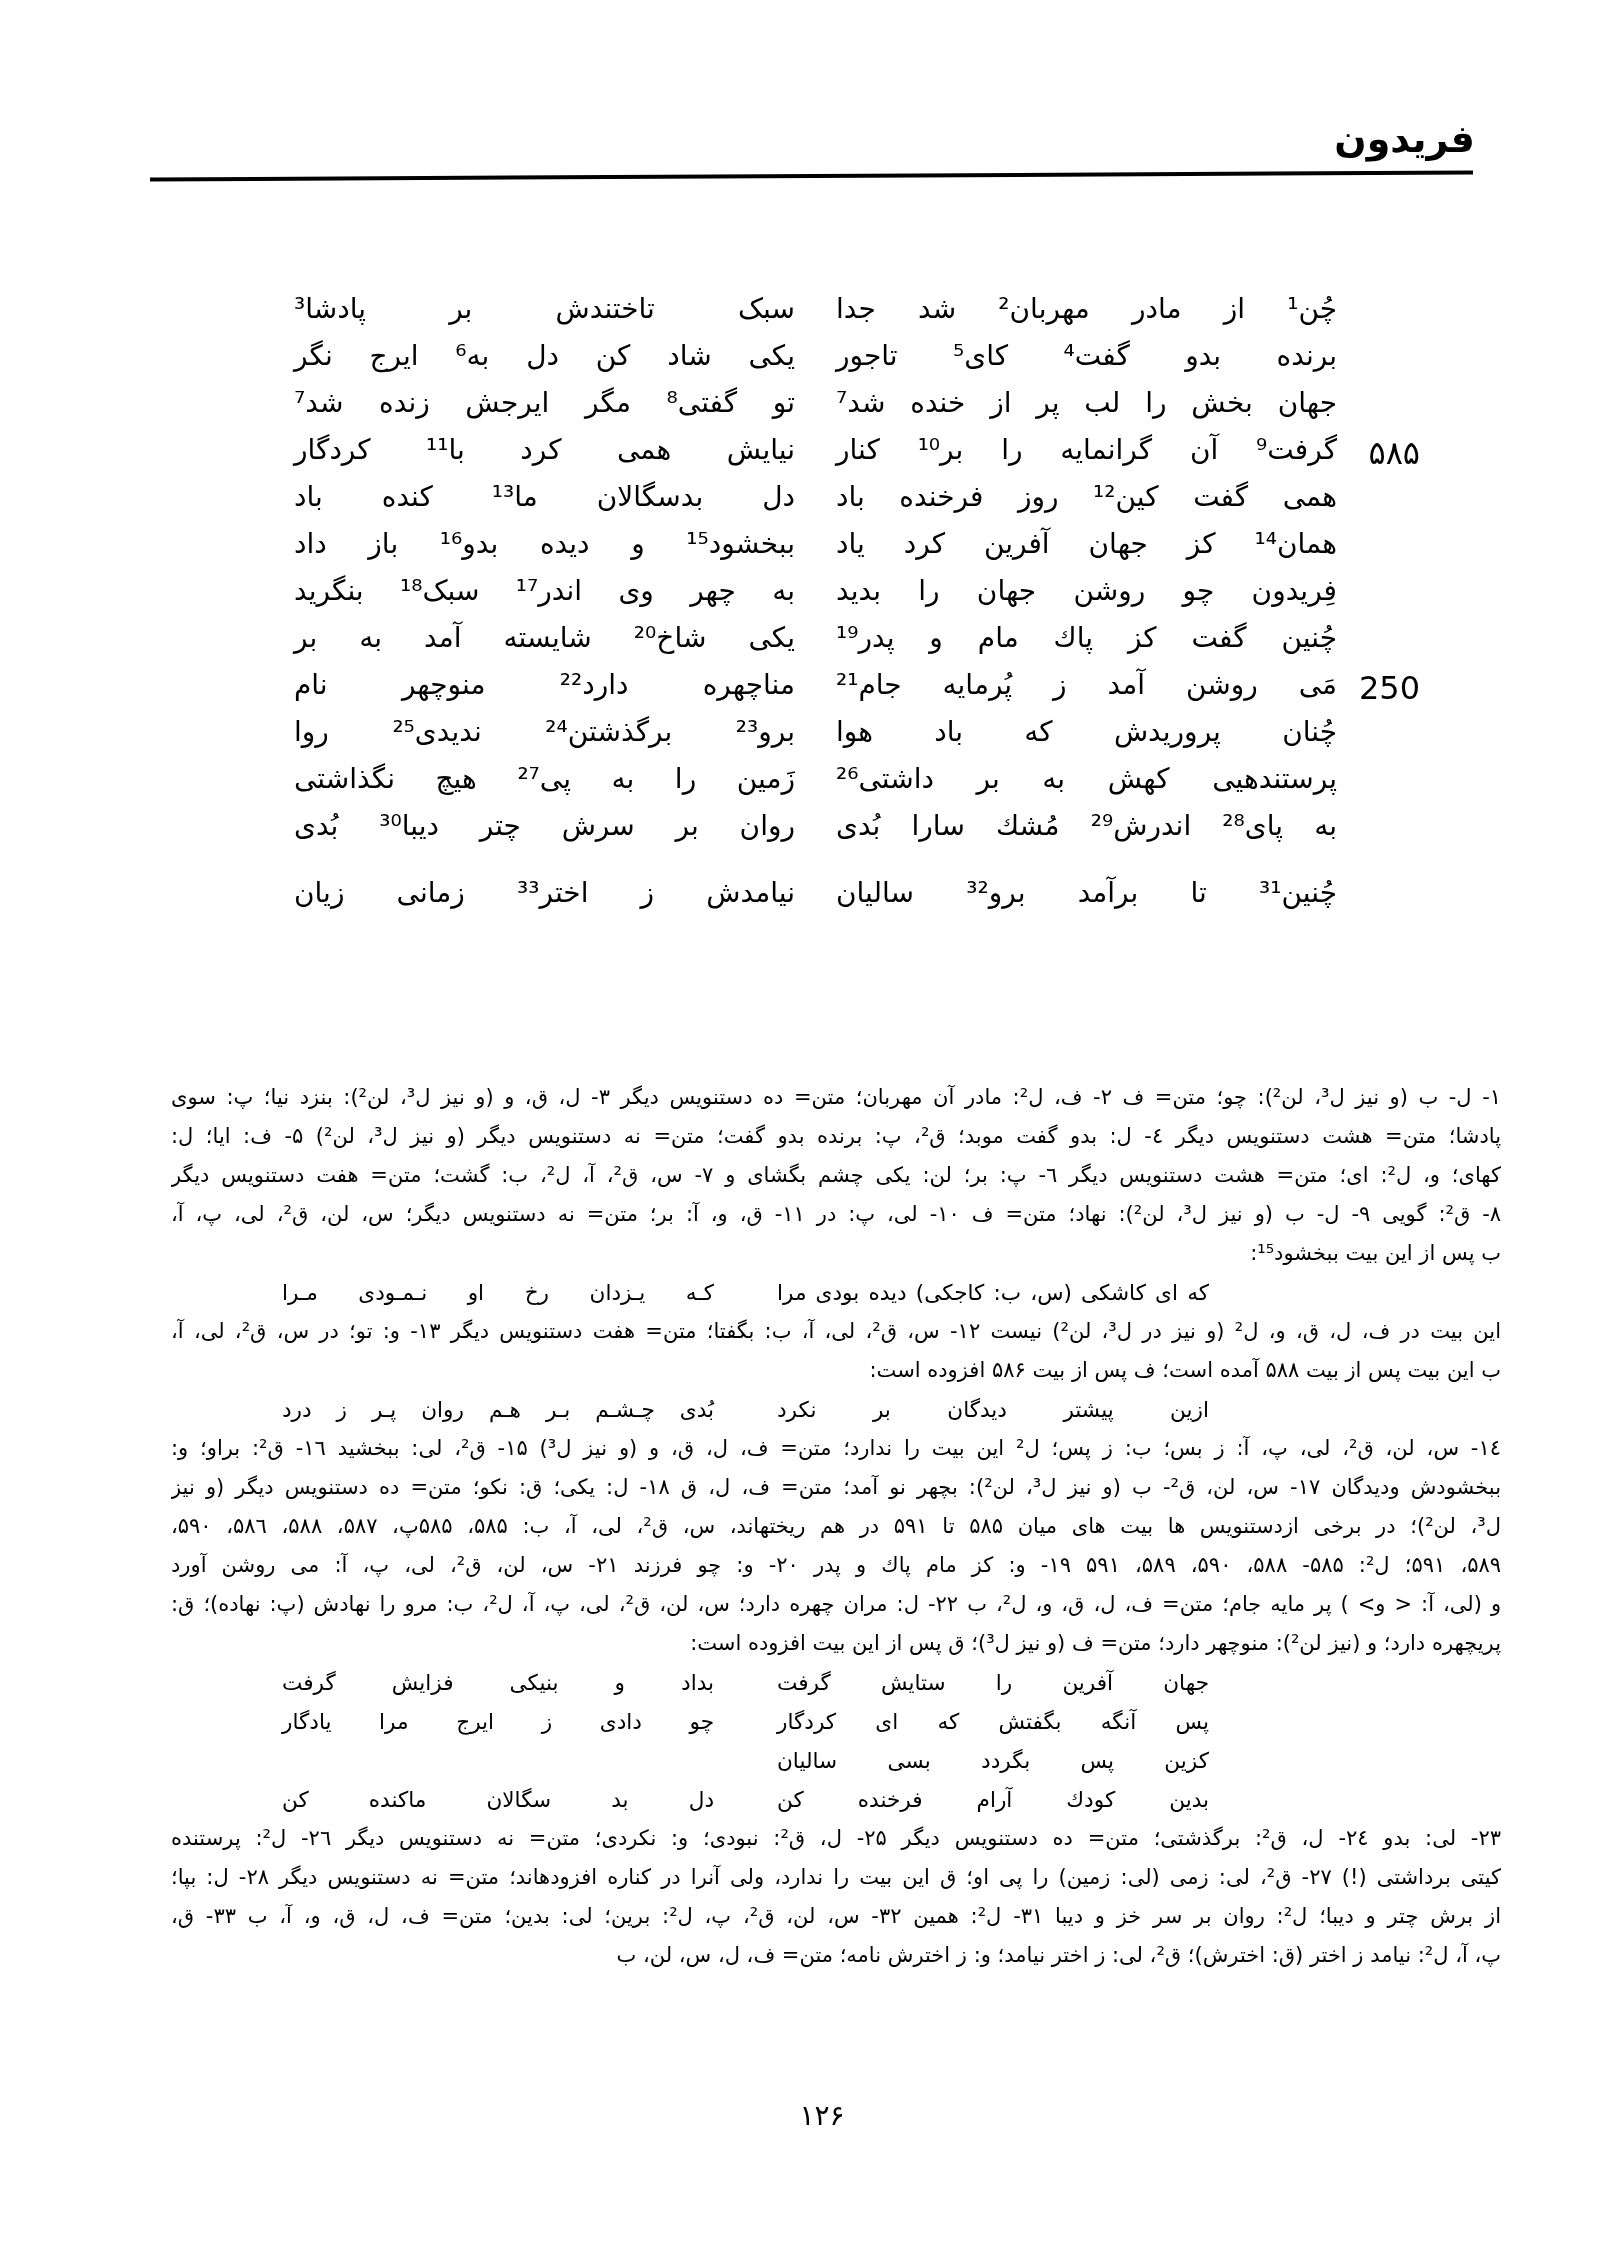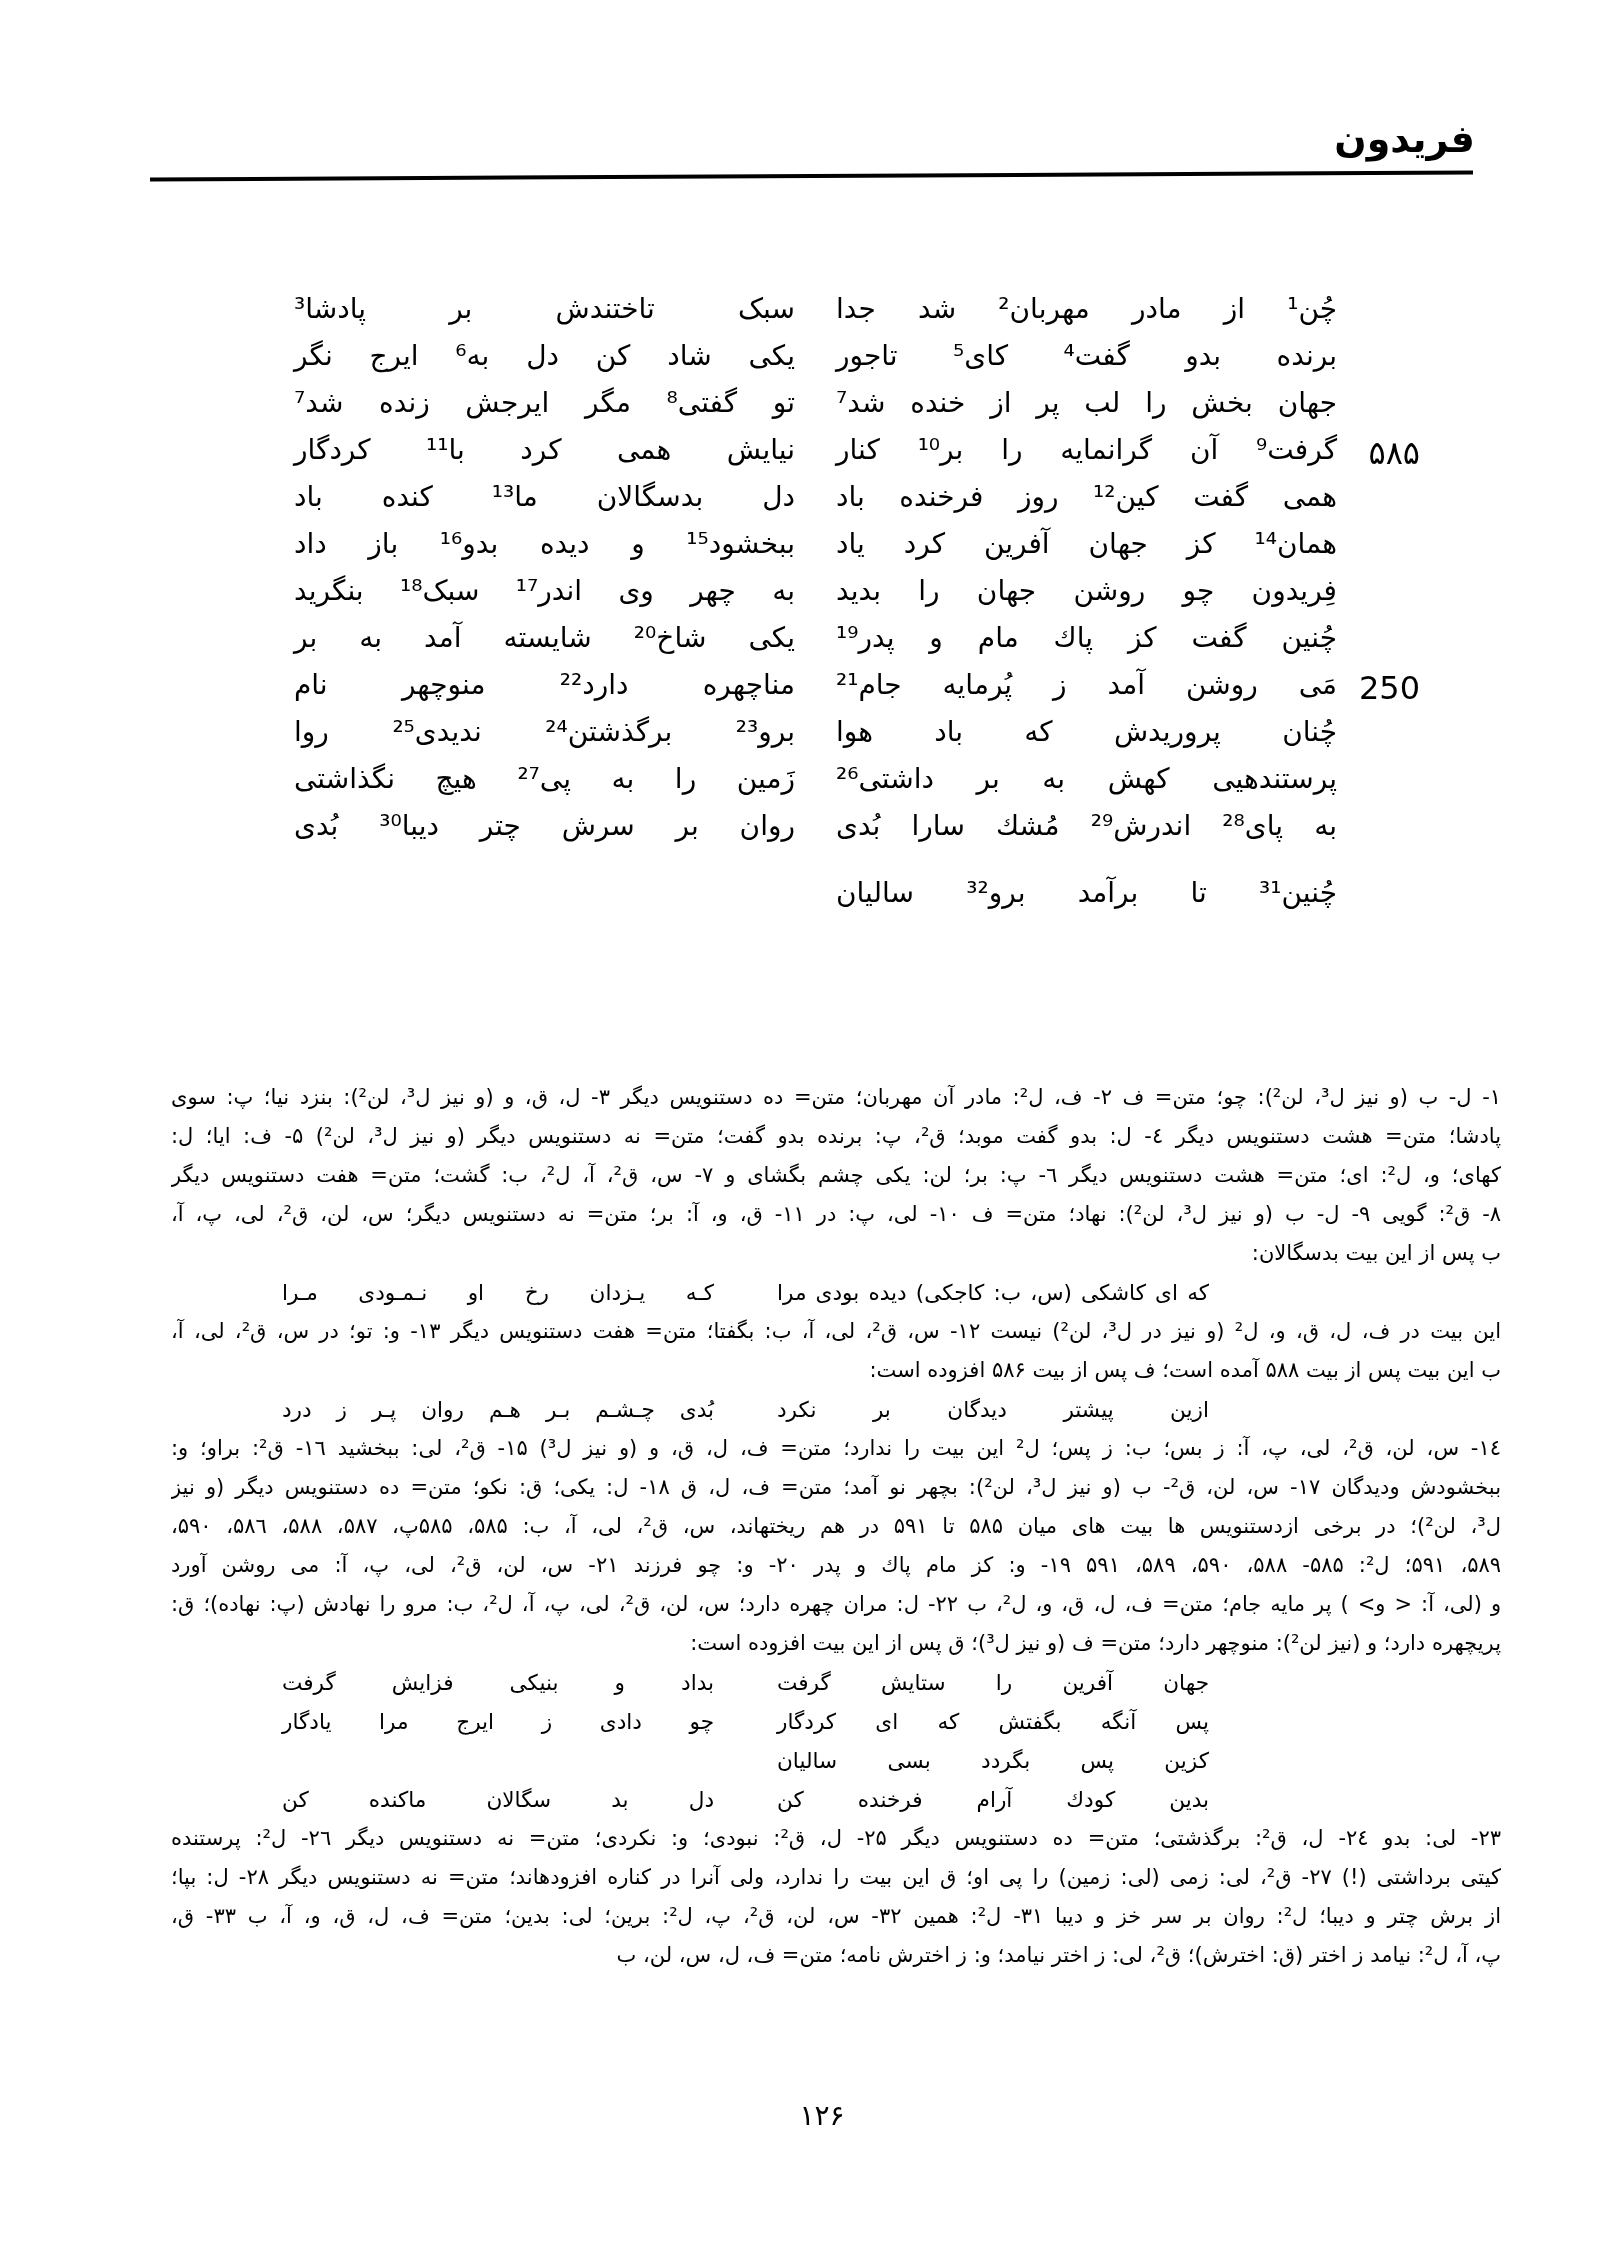--- a/index.html
+++ b/index.html
@@ -85,29 +85,30 @@
       <span class="hem left">زَمین را به پی²⁷ هیچ نگذاشتی</span>
     </div>
     <div class="couplet">
       <span class="vnum"></span>
       <span class="hem right">به پای²⁸ اندرش²⁹ مُشك سارا بُدی</span>
       <span class="hem left">روان بر سرش چتر دیبا³⁰ بُدی</span>
     </div>
     <div class="couplet gap">
       <span class="vnum"></span>
       <span class="hem right">چُنین³¹ تا برآمد برو³² سالیان</span>
+      <span class="hem left">نیامدش ز اختر³³ زمانی زیان</span>
     </div>
   </div>
 
 <div class="footnotes" id="footnotes">
     <div class="fn-line">۱- ل- ب (و نیز ل³، لن²): چو؛ متن= ف   ۲- ف، ل²: مادر آن مهربان؛ متن= ده دستنویس دیگر   ۳- ل، ق، و (و نیز ل³، لن²): بنزد نیا؛ پ: سوی</div>
     <div class="fn-line">پادشا؛ متن= هشت دستنویس دیگر   ٤- ل: بدو گفت موبد؛ ق²، پ: برنده بدو گفت؛ متن= نه دستنویس دیگر (و نیز ل³، لن²)   ۵- ف: ایا؛ ل:</div>
     <div class="fn-line">کهای؛ و، ل²: ای؛ متن= هشت دستنویس دیگر   ٦- پ: بر؛ لن: یکی چشم بگشای و   ۷- س، ق²، آ، ل²، ب: گشت؛ متن= هفت دستنویس دیگر</div>
     <div class="fn-line">۸- ق²: گویی   ۹- ل- ب (و نیز ل³، لن²): نهاد؛ متن= ف   ۱۰- لی، پ: در   ۱۱- ق، و، آ: بر؛ متن= نه دستنویس دیگر؛ س، لن، ق²، لی، پ، آ،</div>
-    <div class="fn-line last">ب پس از این بیت بدسگالان:</div>
+    <div class="fn-line last">ب پس از این بیت ببخشود¹⁵:</div>
     <div class="fn-verse">
       <span>که ای کاشکی (س، ب: کاجکی) دیده بودی مرا</span>
       <span>کـه یـزدان رخ او نـمـودی مـرا</span>
     </div>
     <div class="fn-line">این بیت در ف، ل، ق، و، ل² (و نیز در ل³، لن²) نیست   ۱۲- س، ق²، لی، آ، ب: بگفتا؛ متن= هفت دستنویس دیگر   ۱۳- و: تو؛ در س، ق²، لی، آ،</div>
     <div class="fn-line last">ب این بیت پس از بیت ۵۸۸ آمده است؛ ف پس از بیت ۵۸۶ افزوده است:</div>
     <div class="fn-verse">
       <span>ازین پیشتر دیدگان بر نکرد</span>
       <span>بُدی چـشـم بـر هـم روان پـر ز درد</span>
     </div>

